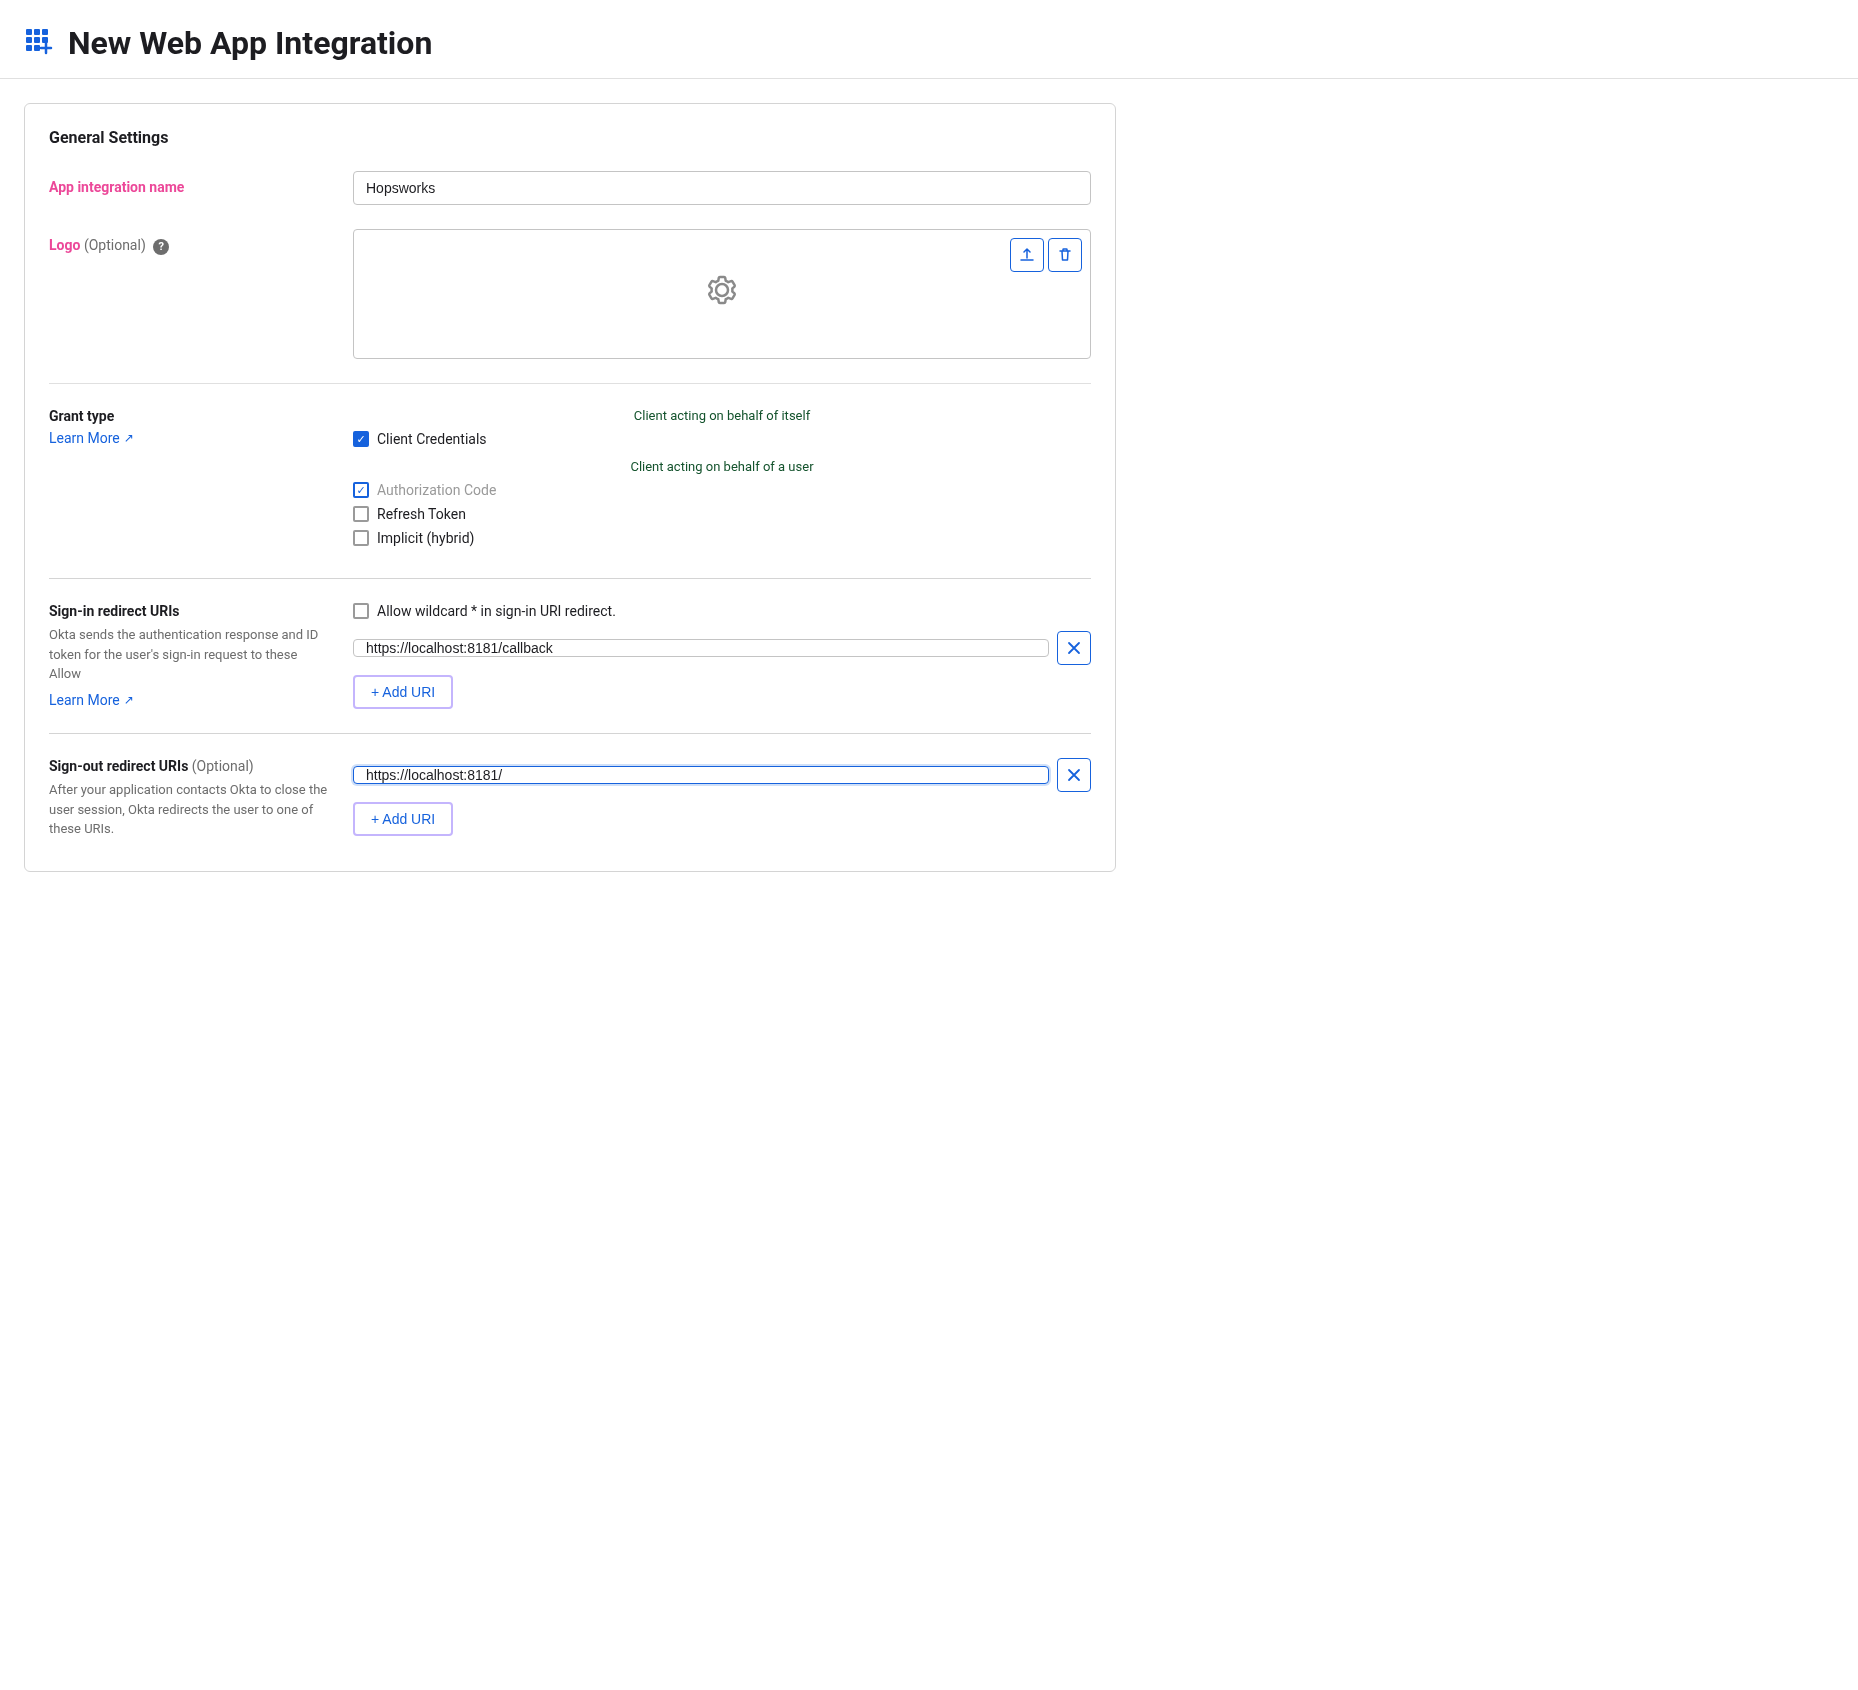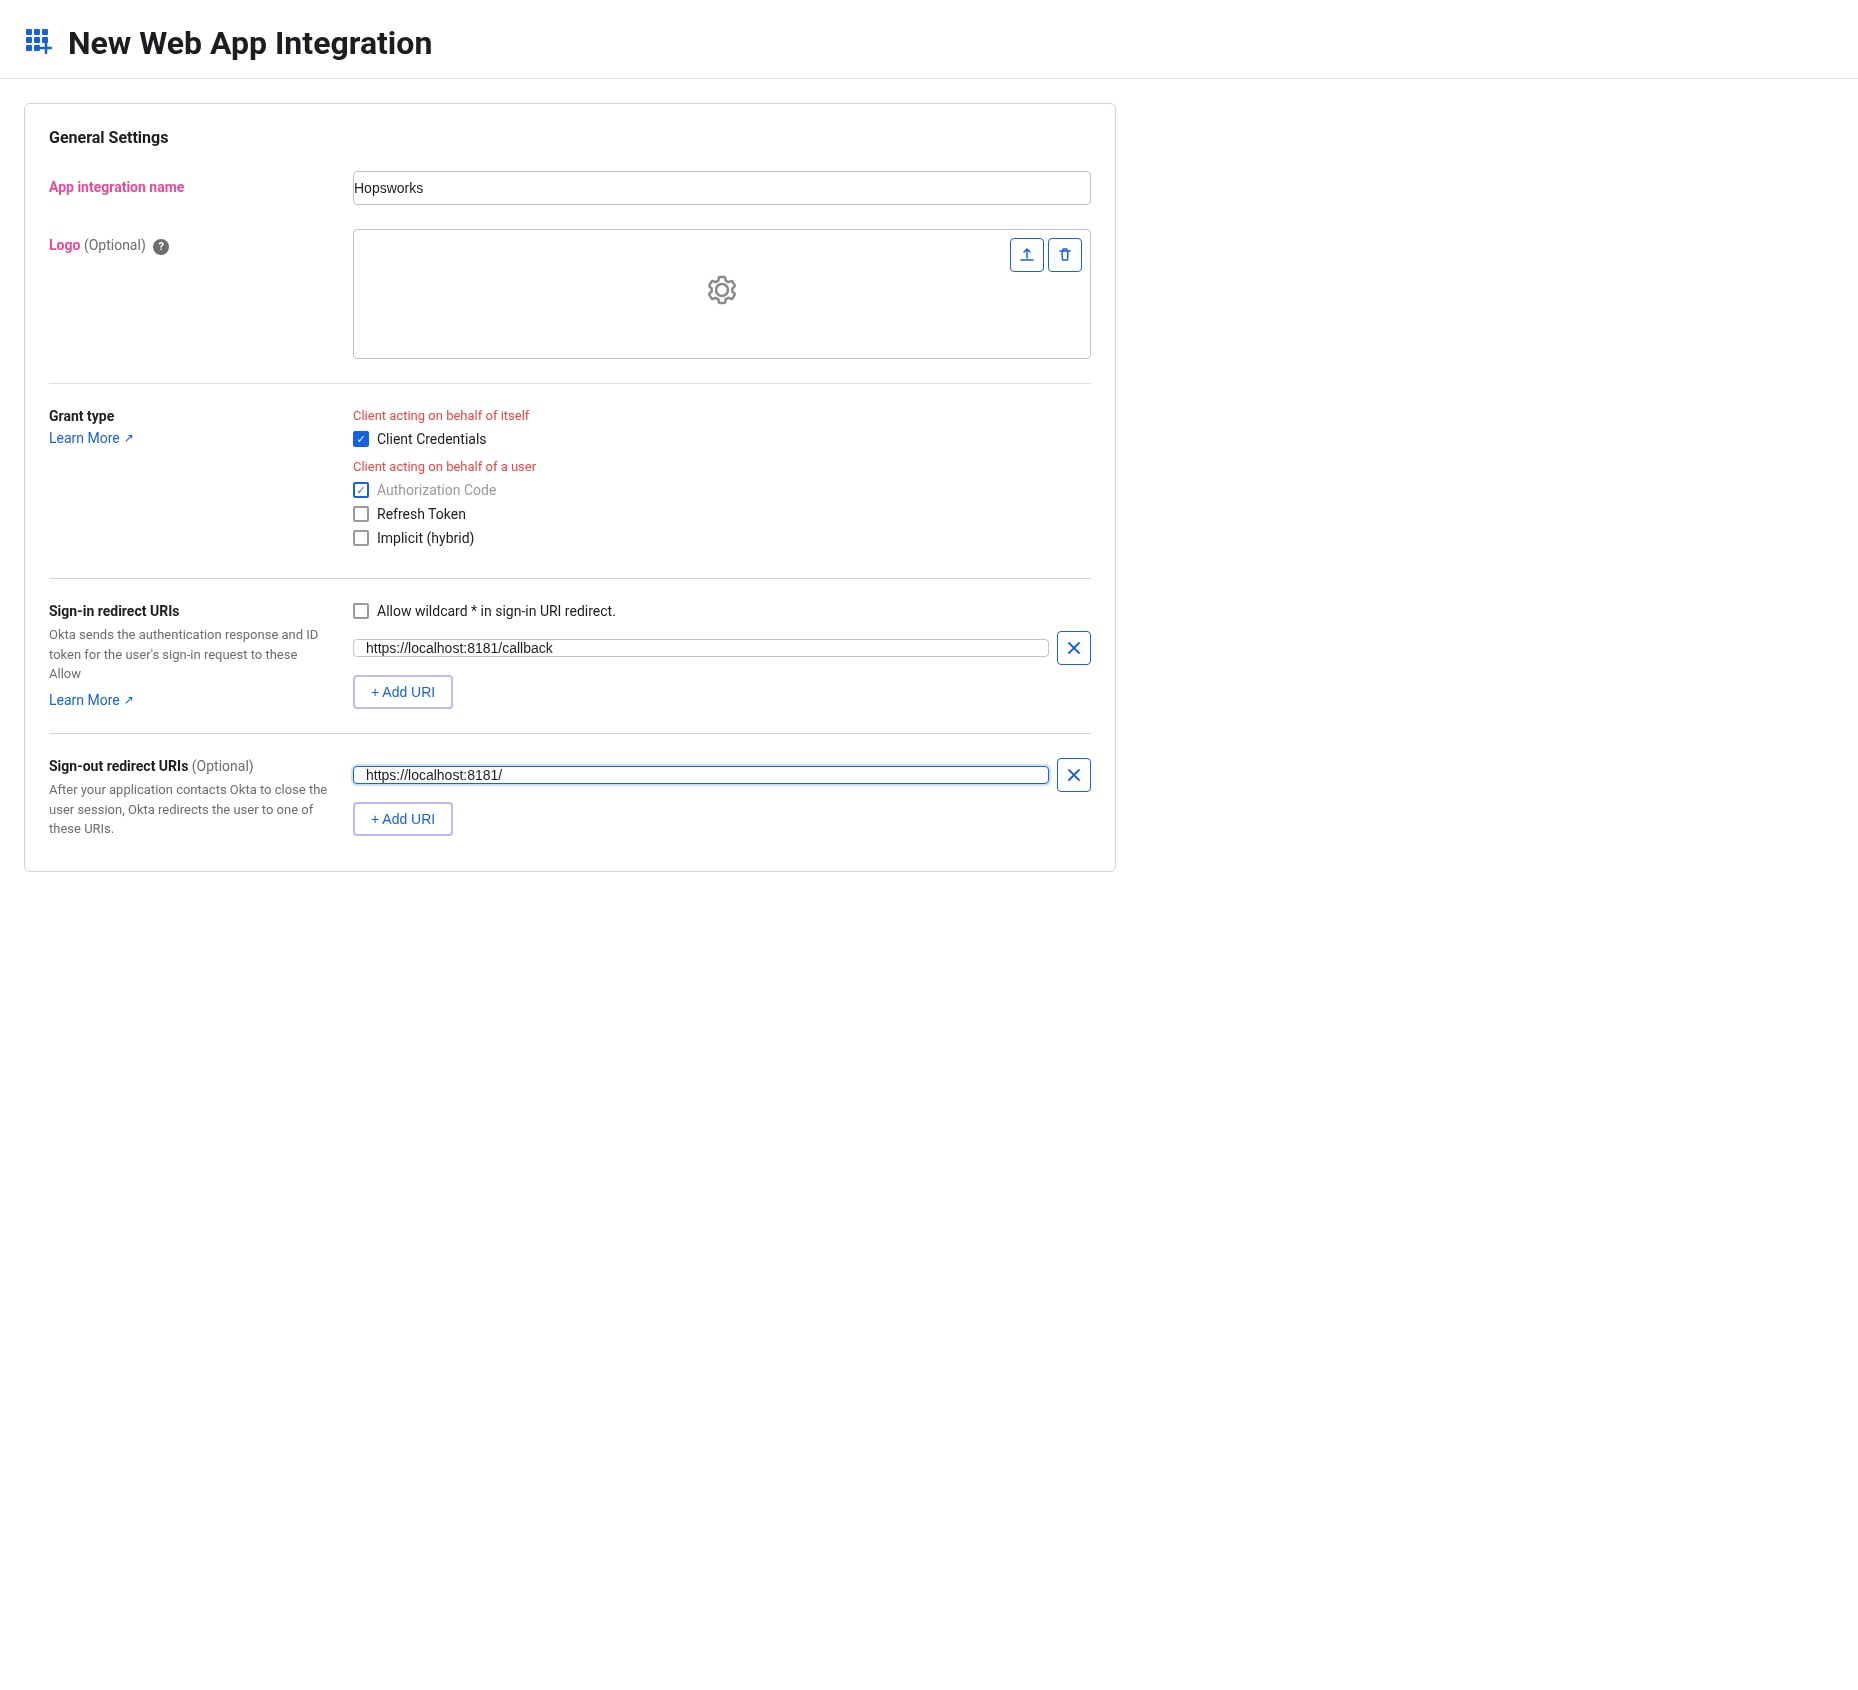--- a/index.html
+++ b/index.html
@@ -66,21 +66,21 @@
     .form-label-optional {
       font-weight: 400;
       color: #6d6d6d;
       font-size: 14px;
     }
     .form-control-col {
       flex: 1;
     }
     .text-input {
       width: 100%;
-      padding: 8px 0;
+      padding: 8px 12px;
       border: 1px solid #c4c4c4;
       border-radius: 4px;
       font-size: 14px;
       color: #1d1d21;
       outline: none;
     }
     .logo-upload-area {
       border: 1px solid #c4c4c4;
       border-radius: 4px;
       width: 100%;
@@ -141,23 +141,24 @@
       font-size: 14px;
       display: inline-flex;
       align-items: center;
       gap: 4px;
     }
     .grant-options-col {
       flex: 1;
     }
     .grant-group-label {
       font-size: 13px;
-      color: #ef4444;
+      color: #14532d;
       margin-bottom: 8px;
       font-weight: 400;
+      text-align: center;
     }
     .checkbox-row {
       display: flex;
       align-items: center;
       gap: 8px;
       margin-bottom: 8px;
     }
     .checkbox-row label {
       font-size: 14px;
       color: #1d1d21;

